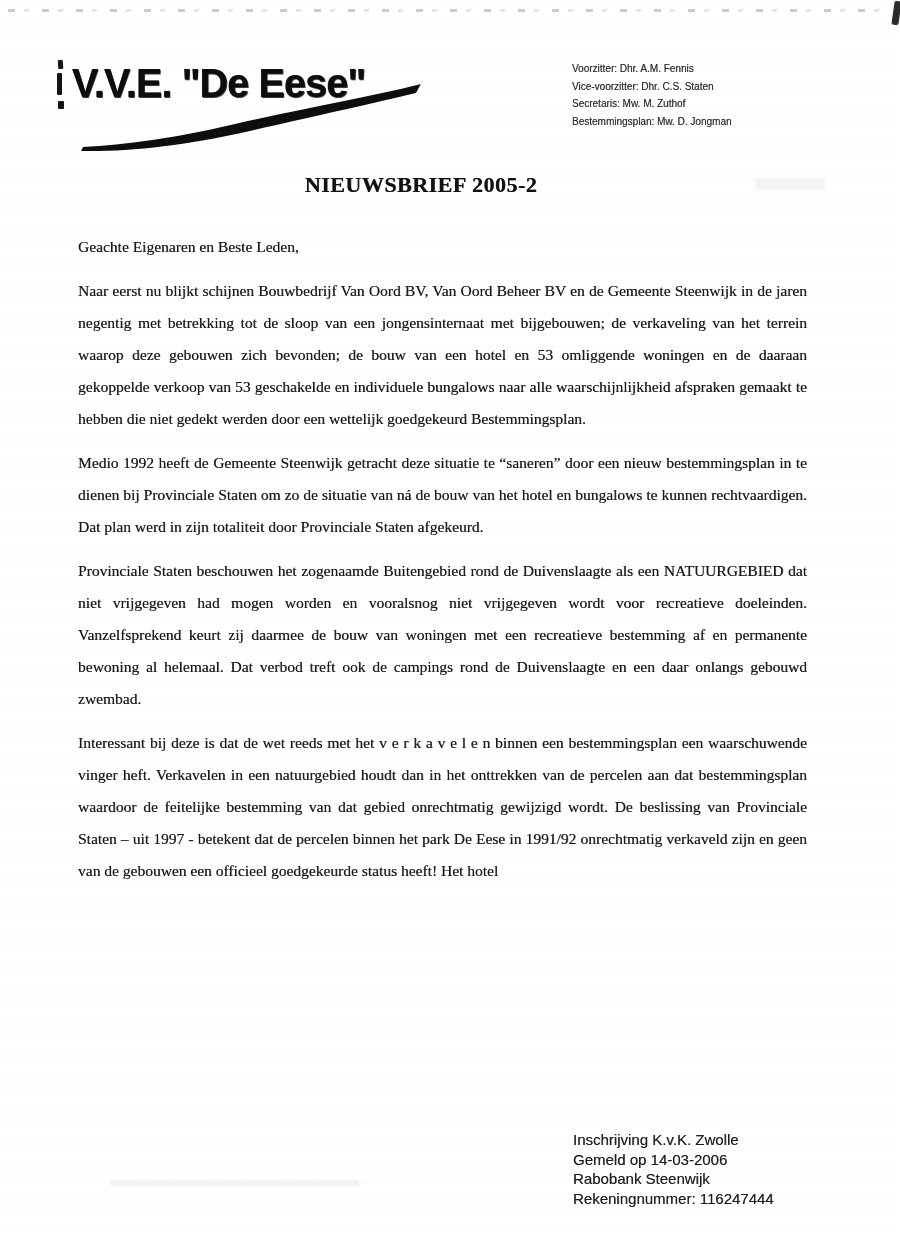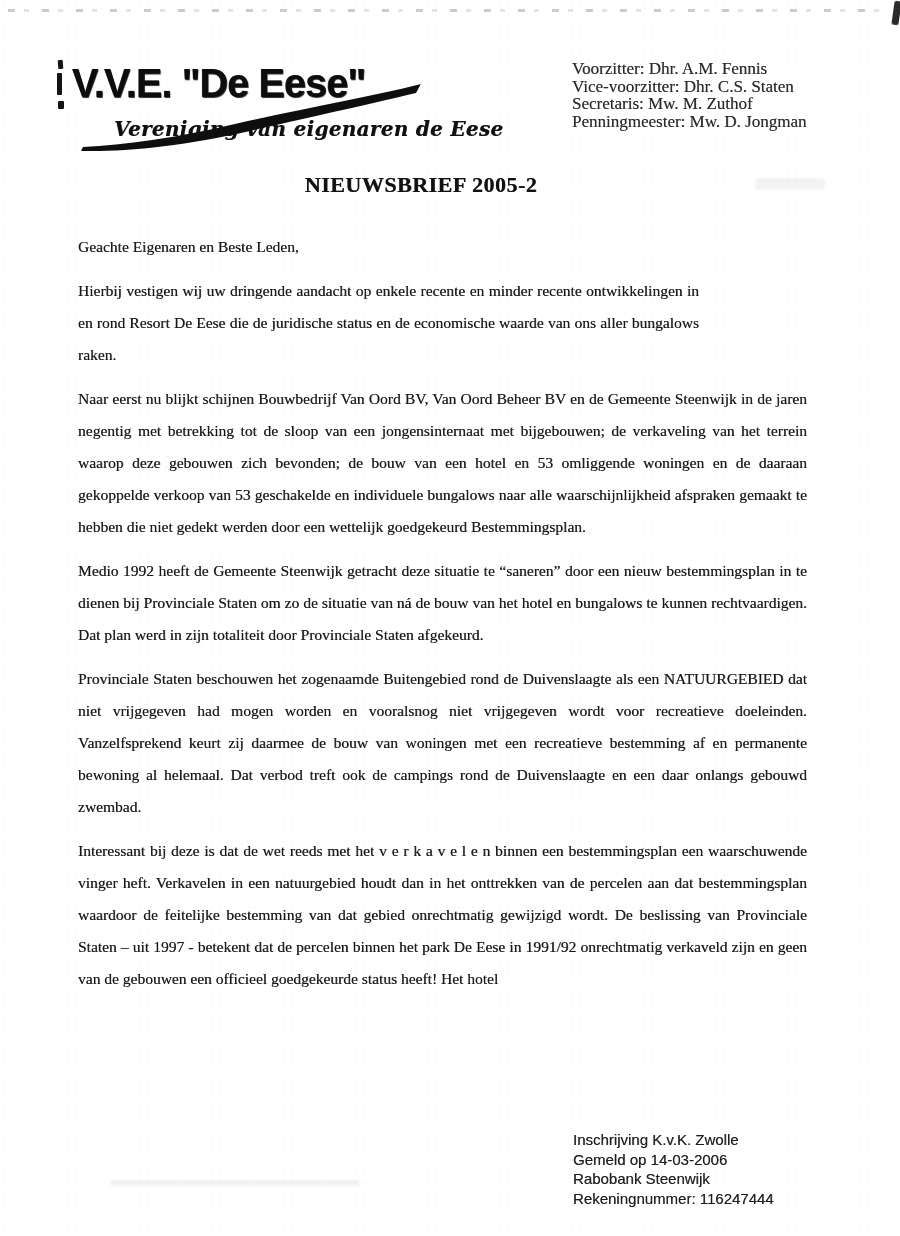--- a/index.html
+++ b/index.html
@@ -54,22 +54,22 @@
   .logo-swoosh{position:absolute;left:55px;top:50px;width:430px;height:110px;z-index:1;}
   .logo-subtitle{
     position:absolute;left:114px;top:117px;
     font-family:"DejaVu Serif",serif;font-style:italic;font-weight:bold;
     font-size:20px;letter-spacing:0.3px;color:#101010;
     white-space:nowrap;z-index:2;
     text-shadow:0.4px 0.4px 0.5px rgba(0,0,0,0.6);
   }
   .board{
     position:absolute;left:572px;top:60px;
-    font-family:Liberation Serif, serif;
-    font-size:17px;line-height:17.5px;color:#2b2b2b;
+    font-family:Liberation Sans, sans-serif;
+    font-size:10px;line-height:17.5px;color:#2b2b2b;
     text-shadow:0.3px 0.3px 0.4px rgba(0,0,0,0.45);
   }
 
   
   .doc-title{
     position:absolute;left:0;right:66px;top:172px;
     text-align:center;font-weight:bold;font-size:22px;
     letter-spacing:0.5px;color:#111;
     text-shadow:0.4px 0.4px 0.5px rgba(0,0,0,0.65);
     padding-left:8px;
@@ -108,34 +108,32 @@
       <i></i>
       <i></i>
     </div>
   <div class="title-smudge"></div>
   <div class="foot-smudge"></div>
 
   <svg class="logo-swoosh" viewBox="0 0 430 110" aria-hidden="true">
     <path d="M28,97 C70,95 120,88 180,74 C250,58 310,48 366,34 L368,30 L361,43 C320,53 260,66 195,81 C130,96 70,102 26,101 Z" fill="#0e0e0e"></path>
   </svg>
   <div class="logo-title">V.V.E. "De Eese"</div>
-  <div class="logo-subtitle">Vereniging van eigenaren de Eese</div>
 
   <div class="board">
     <div>Voorzitter: Dhr. A.M. Fennis</div>
     <div>Vice-voorzitter: Dhr. C.S. Staten</div>
     <div>Secretaris: Mw. M. Zuthof</div>
-    <div>Penningmeester: Mw. D. Jongman</div>
+    <div>Bestemmingsplan: Mw. D. Jongman</div>
   </div>
 
   <div class="doc-title">NIEUWSBRIEF 2005-2</div>
 
   <div class="letter-body">
     <p class="salutation narrow">Geachte Eigenaren en Beste Leden,</p>
-    <p class="narrow">Hierbij vestigen wij uw dringende aandacht op enkele recente en minder recente ontwikkelingen in en rond Resort De Eese die de juridische status en de economische waarde van ons aller bungalows raken.</p>
     <p>Naar eerst nu blijkt schijnen Bouwbedrijf Van Oord BV, Van Oord Beheer BV en de Gemeente Steenwijk in de jaren negentig met betrekking tot de sloop van een jongensinternaat met bijgebouwen; de verkaveling van het terrein waarop deze gebouwen zich bevonden; de bouw van een hotel en 53 omliggende woningen en de daaraan gekoppelde verkoop van 53 geschakelde en individuele bungalows naar alle waarschijnlijkheid afspraken gemaakt te hebben die niet gedekt werden door een wettelijk goedgekeurd Bestemmingsplan.</p>
     <p>Medio 1992 heeft de Gemeente Steenwijk getracht deze situatie te “saneren” door een nieuw bestemmingsplan in te dienen bij  Provinciale Staten om zo de situatie van ná de bouw van het hotel en bungalows te kunnen rechtvaardigen. Dat plan werd in zijn totaliteit door Provinciale Staten afgekeurd.</p>
     <p>Provinciale Staten beschouwen het zogenaamde Buitengebied rond de Duivenslaagte als een NATUURGEBIED dat niet vrijgegeven had mogen worden en vooralsnog niet vrijgegeven wordt voor recreatieve doeleinden. Vanzelfsprekend keurt zij daarmee de bouw van woningen met een recreatieve bestemming af en permanente bewoning al helemaal. Dat verbod treft ook de campings rond de Duivenslaagte en een daar onlangs gebouwd zwembad.</p>
     <p>Interessant bij deze is dat de wet reeds met het  v e r k a v e l e n   binnen een bestemmingsplan een waarschuwende vinger heft. Verkavelen in een natuurgebied houdt dan in het onttrekken van de percelen aan dat bestemmingsplan waardoor de feitelijke bestemming van dat gebied onrechtmatig gewijzigd wordt. De beslissing van Provinciale Staten – uit 1997 -  betekent dat de percelen binnen het park De Eese in 1991/92 onrechtmatig verkaveld zijn en geen van de gebouwen een officieel goedgekeurde status heeft! Het hotel</p>
   </div>
 
 
   <div class="footer-registration">
     <div class="pre">Inschrijving K.v.K. Zwolle</div>
     <div class="pre">Gemeld op 14-03-2006</div>

